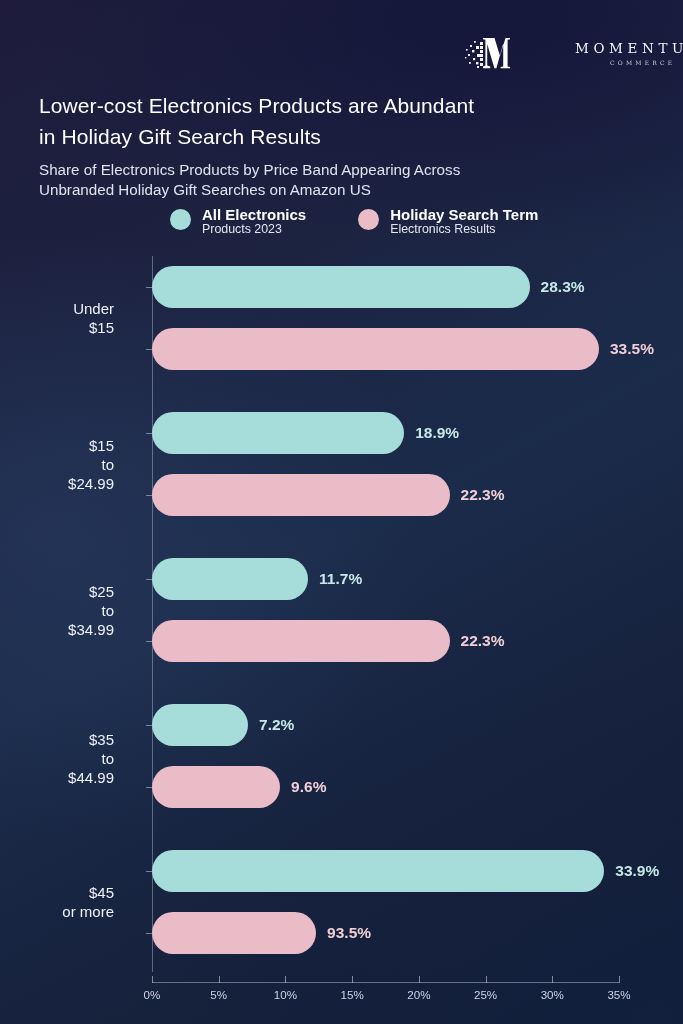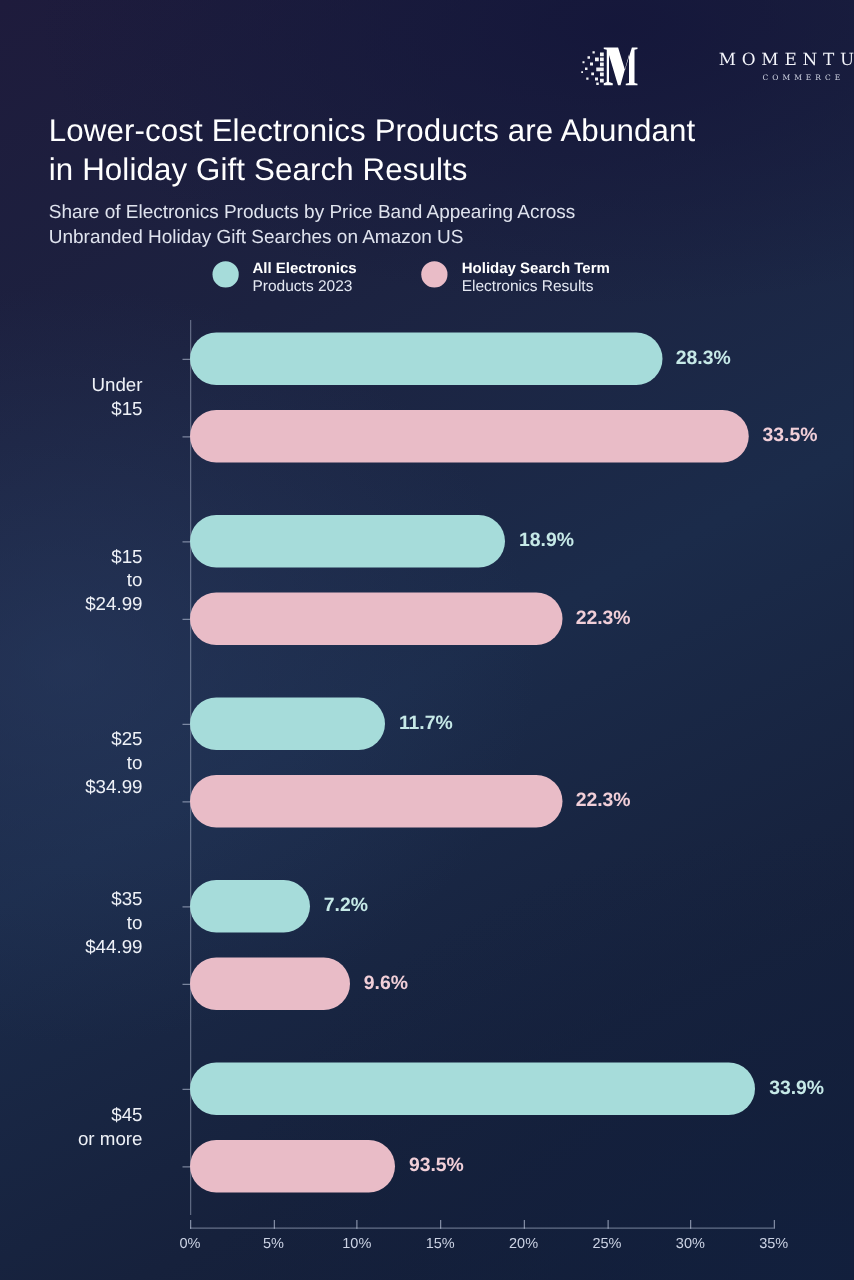--- a/index.html
+++ b/index.html
@@ -22,31 +22,31 @@
   
   #logo{position:absolute;left:464px;top:30px;width:196px;height:48px;display:flex;align-items:center;gap:45px;}
   #logo-mark{position:relative;width:56px;height:44px;flex:0 0 auto;}
   #logo-wordmark{margin-left:10px;display:flex;flex-direction:column;align-items:center;justify-content:center;}
   .wm-main{font-family:"DejaVu Serif", serif;font-size:13.5px;letter-spacing:4.6px;color:#f3f4fa;line-height:1;white-space:nowrap;}
   .wm-sub{font-family:"DejaVu Serif", serif;font-size:6px;letter-spacing:3.2px;color:#cfd3e2;line-height:1;margin-top:5px;margin-left:4px;white-space:nowrap;}
 
   
   #title{position:absolute;left:39px;top:90px;width:600px;
     font-family:"Liberation Sans", sans-serif;
-    font-size:25px;line-height:31px;color:#ffffff;font-weight:400;letter-spacing:0.1px;}
+    font-size:21px;line-height:31px;color:#ffffff;font-weight:400;letter-spacing:0.1px;}
   #subtitle{position:absolute;left:39px;top:160px;width:580px;
     font-family:"Liberation Sans", sans-serif;
     font-size:15.2px;line-height:19.5px;color:#dfe3ee;font-weight:400;}
 
   
   #legend{position:absolute;left:170px;top:207px;display:flex;gap:52px;align-items:flex-start;}
   .legend-item{display:flex;align-items:flex-start;gap:11px;}
   .legend-dot{width:21px;height:21px;border-radius:50%;flex:0 0 auto;margin-top:2px;}
   .legend-text{display:flex;flex-direction:column;}
-  .legend-l1{font-family:"Liberation Sans", sans-serif;font-size:12px;font-weight:700;color:#ffffff;line-height:15px;white-space:nowrap;}
+  .legend-l1{font-family:"Liberation Sans", sans-serif;font-size:15px;font-weight:700;color:#ffffff;line-height:15px;white-space:nowrap;}
   .legend-l2{font-family:"Liberation Sans", sans-serif;font-size:12.4px;font-weight:400;color:#e4e8f2;line-height:15px;white-space:nowrap;}
 
   
   #plot{position:absolute;left:0px;top:256px;width:683px;height:768px;}
   #axis-line{position:absolute;left:152px;top:0px;width:1px;height:716px;background:rgba(200,210,230,0.40);}
   .tick-y{position:absolute;left:146px;width:6px;height:1px;background:rgba(200,210,230,0.55);}
 
   .cat-label{position:absolute;right:0px;width:114px;text-align:right;
     font-family:"Liberation Sans", sans-serif;font-size:15px;line-height:19px;color:#eef1f7;}
   .cat-wrap{position:absolute;left:0px;width:128px;}
@@ -174,21 +174,21 @@
         <div class="cat-wrap" style="top: 179.5px;">
           <div class="cat-label" style="position: relative; width: 114px;">$15</div>
           <div class="cat-label" style="position: relative; width: 114px;">to</div>
           <div class="cat-label" style="position: relative; width: 114px;">$24.99</div>
         </div>
         <div class="cat-wrap" style="top: 325.5px;">
           <div class="cat-label" style="position: relative; width: 114px;">$25</div>
           <div class="cat-label" style="position: relative; width: 114px;">to</div>
           <div class="cat-label" style="position: relative; width: 114px;">$34.99</div>
         </div>
-        <div class="cat-wrap" style="top: 454px;">
+        <div class="cat-wrap" style="top: 474px;">
           <div class="cat-label" style="position: relative; width: 114px;">$35</div>
           <div class="cat-label" style="position: relative; width: 114px;">to</div>
           <div class="cat-label" style="position: relative; width: 114px;">$44.99</div>
         </div>
         <div class="cat-wrap" style="top: 627px;">
           <div class="cat-label" style="position: relative; width: 114px; text-align: right;">$45</div>
           <div class="cat-label" style="position: relative; width: 114px;">or more</div>
         </div>
       </div>
     <div id="xaxis" style="top:716px;">

